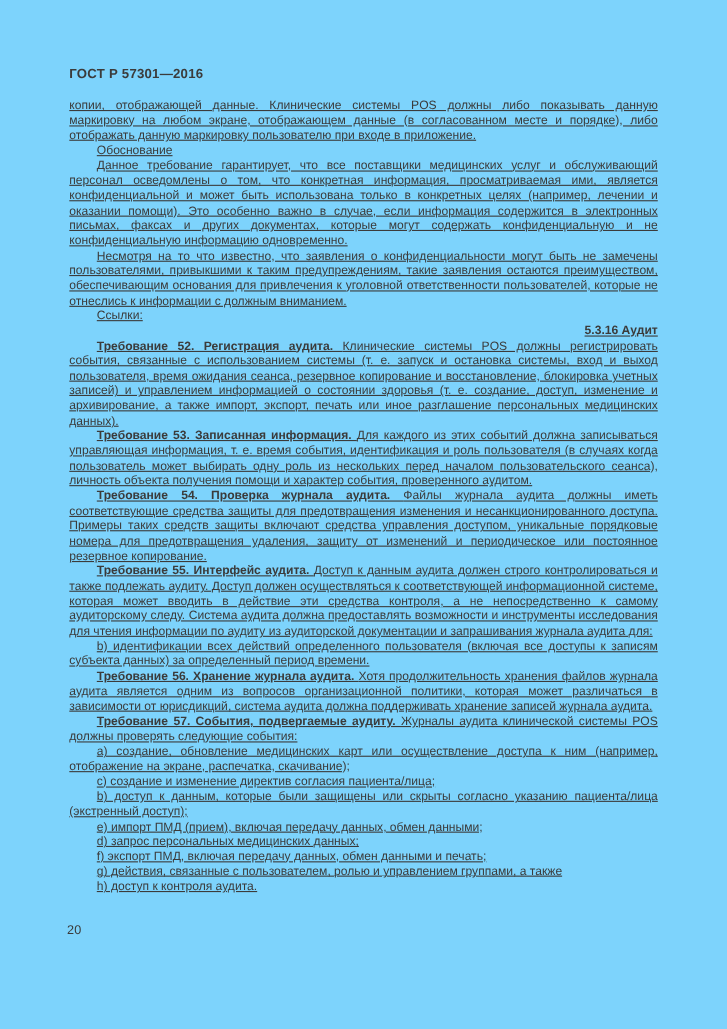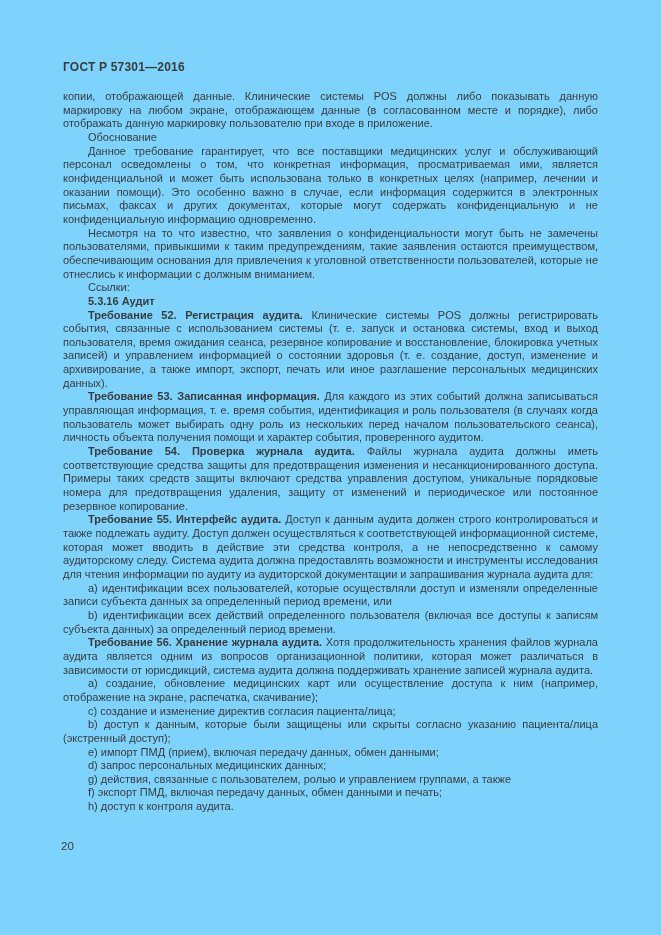--- a/index.html
+++ b/index.html
@@ -30,27 +30,28 @@
     left: 63px;
     width: 535px;
     font-size: 11px;
     line-height: 13.65px;
     text-align: justify;
   }
   .doc-content p {
     margin: 0;
     padding: 0;
     text-indent: 25px;
+    text-decoration: underline;
   }
   .doc-content p.noindent {
     text-indent: 0;
   }
   .doc-content p.heading {
     font-weight: bold;
-    text-align: left;
+    text-align: right;
   }
   .doc-footer {
     position: absolute;
     left: 61px;
     top: 840px;
     font-size: 11.5px;
     text-align: center;
   }
 </style>
 </head>
@@ -63,27 +64,27 @@
       <p class="noindent">копии, отображающей данные. Клинические системы POS должны либо показывать данную маркировку на любом экране, отображающем данные (в согласованном месте и порядке), либо отображать данную маркировку пользователю при входе в приложение.</p>
       <p class="indent">Обоснование</p>
       <p class="indent">Данное требование гарантирует, что все поставщики медицинских услуг и обслуживающий персонал осведомлены о том, что конкретная информация, просматриваемая ими, является конфиденциальной и может быть использована только в конкретных целях (например, лечении и оказании помощи). Это особенно важно в случае, если информация содержится в электронных письмах, факсах и других документах, которые могут содержать конфиденциальную и не конфиденциальную информацию одновременно.</p>
       <p class="indent">Несмотря на то что известно, что заявления о конфиденциальности могут быть не замечены пользователями, привыкшими к таким предупреждениям, такие заявления остаются преимуществом, обеспечивающим основания для привлечения к уголовной ответственности пользователей, которые не отнеслись к информации с должным вниманием.</p>
       <p class="indent">Ссылки:</p>
       <p class="heading indent">5.3.16  Аудит</p>
       <p class="indent"><b>Требование 52. Регистрация аудита. </b>Клинические системы POS должны регистрировать события, связанные с использованием системы (т. е. запуск и остановка системы, вход и выход пользователя, время ожидания сеанса, резервное копирование и восстановление, блокировка учетных записей) и управлением информацией о состоянии здоровья (т. е. создание, доступ, изменение и архивирование, а также импорт, экспорт, печать или иное разглашение персональных медицинских данных).</p>
       <p class="indent"><b>Требование 53. Записанная информация. </b>Для каждого из этих событий должна записываться управляющая информация, т. е. время события, идентификация и роль пользователя (в случаях когда пользователь может выбирать одну роль из нескольких перед началом пользовательского сеанса), личность объекта получения помощи и характер события, проверенного аудитом.</p>
       <p class="indent"><b>Требование 54. Проверка журнала аудита. </b>Файлы журнала аудита должны иметь соответствующие средства защиты для предотвращения изменения и несанкционированного доступа. Примеры таких средств защиты включают средства управления доступом, уникальные порядковые номера для предотвращения удаления, защиту от изменений и периодическое или постоянное резервное копирование.</p>
       <p class="indent"><b>Требование 55. Интерфейс аудита. </b>Доступ к данным аудита должен строго контролироваться и также подлежать аудиту. Доступ должен осуществляться к соответствующей информационной системе, которая может вводить в действие эти средства контроля, а не непосредственно к самому аудиторскому следу. Система аудита должна предоставлять возможности и инструменты исследования для чтения информации по аудиту из аудиторской документации и запрашивания журнала аудита для:</p>
-      <p class="indent">a)  идентификации всех пользователей, которые осуществляли доступ и изменяли определенные записи субъекта данных за определенный период времени, или</p>
       <p class="indent">b)  идентификации всех действий определенного пользователя (включая все доступы к записям субъекта данных) за определенный период времени.</p>
       <p class="indent"><b>Требование 56. Хранение журнала аудита. </b>Хотя продолжительность хранения файлов журнала аудита является одним из вопросов организационной политики, которая может различаться в зависимости от юрисдикций, система аудита должна поддерживать хранение записей журнала аудита.</p>
+      <p class="indent"><b>Требование 57. События, подвергаемые аудиту. </b>Журналы аудита клинической системы POS должны проверять следующие события:</p>
       <p class="indent">a)  создание, обновление медицинских карт или осуществление доступа к ним (например, отображение на экране, распечатка, скачивание);</p>
       <p class="indent">c)  создание и изменение директив согласия пациента/лица;</p>
       <p class="indent">b)  доступ к данным, которые были защищены или скрыты согласно указанию пациента/лица (экстренный доступ);</p>
       <p class="indent">e)  импорт ПМД (прием), включая передачу данных, обмен данными;</p>
       <p class="indent">d)  запрос персональных медицинских данных;</p>
+      <p class="indent">f)  экспорт ПМД, включая передачу данных, обмен данными и печать;</p>
       <p class="indent">g)  действия, связанные с пользователем, ролью и управлением группами, а также</p>
-      <p class="indent">f)  экспорт ПМД, включая передачу данных, обмен данными и печать;</p>
       <p class="indent">h)  доступ к контроля аудита.</p>
     </div>
 
   <div class="doc-footer">20</div>
 </div>
 
 </body></html>

